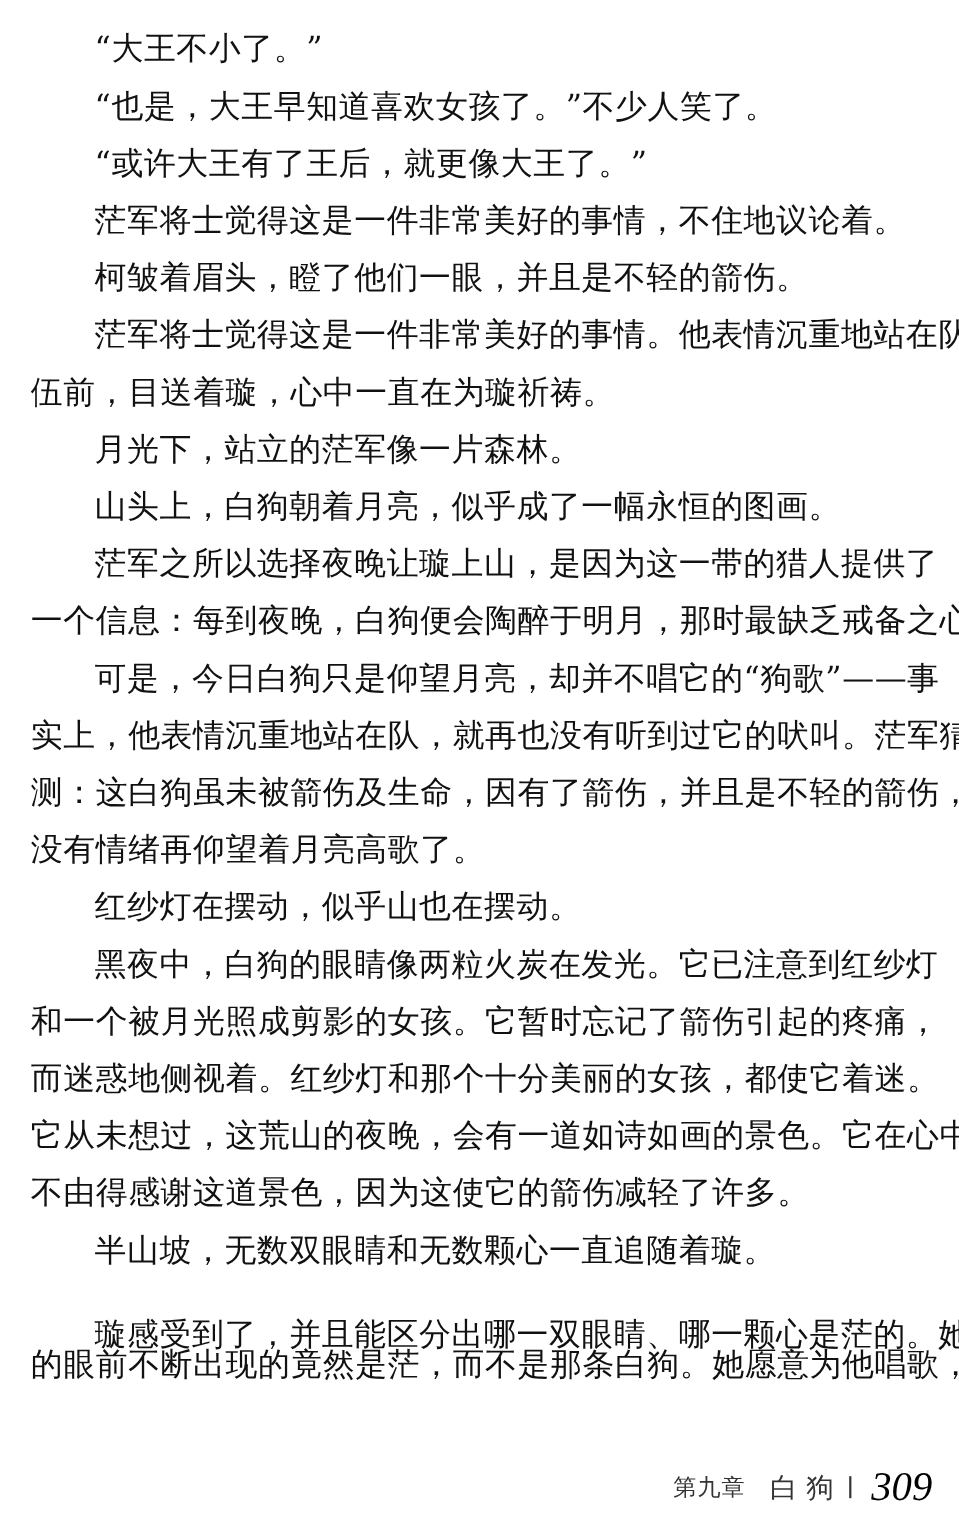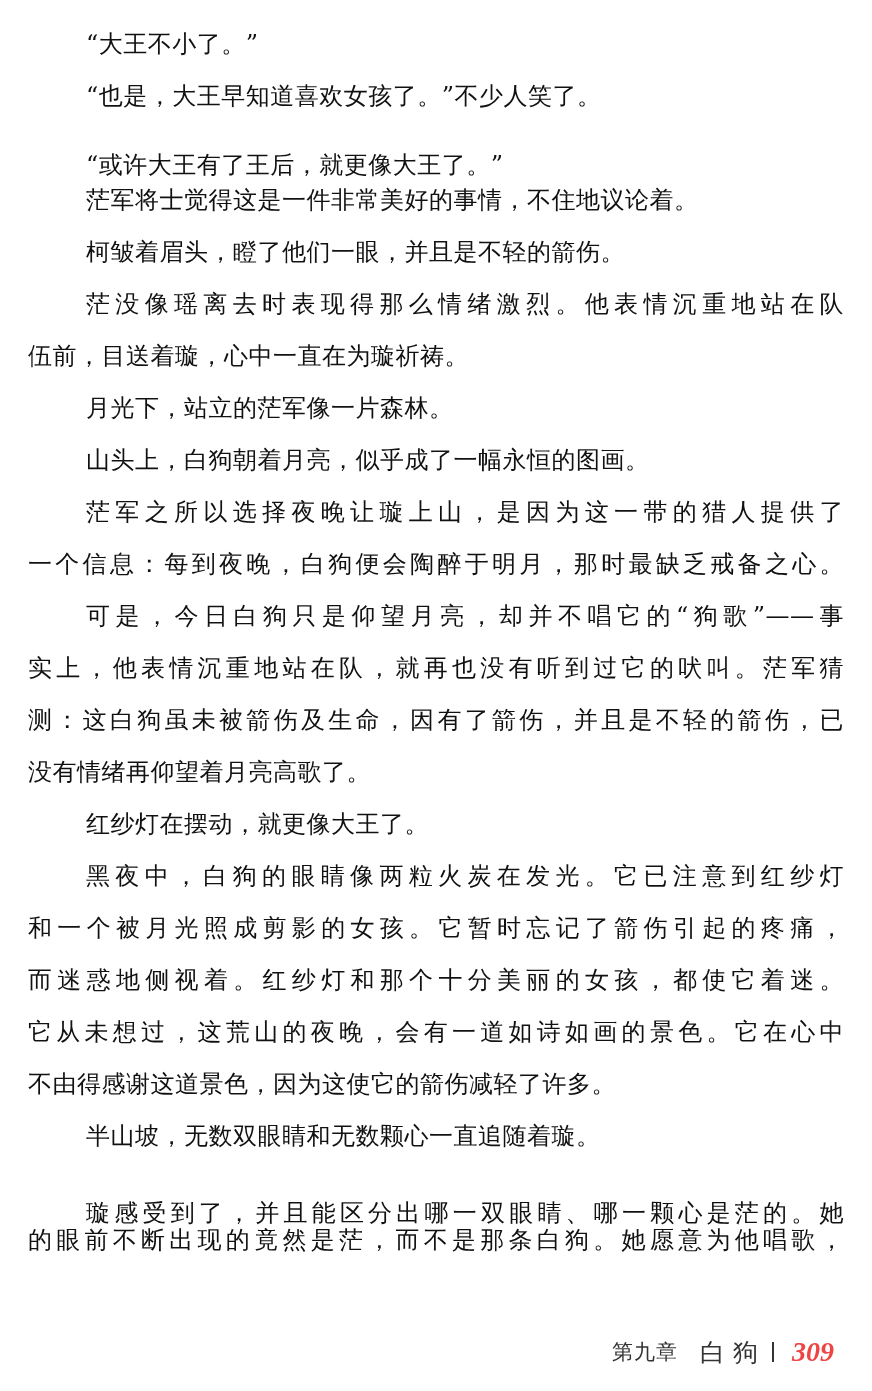--- a/index.html
+++ b/index.html
@@ -19,21 +19,21 @@
       position: absolute;
       left: 28px;
       top: 18px;
       width: 816px;
     }
     .line {
       position: absolute;
       left: 0;
       height: 52px;
       line-height: 52px;
-      font-size: 24px;
+      font-size: 29px;
       white-space: nowrap;
       letter-spacing: 0.5px;
     }
     .indent { left: 58px; }
     .justify {
       width: 816px;
       text-align: justify;
       text-align-last: justify;
     }
     .indent.justify { width: 758px; }
@@ -60,45 +60,44 @@
     .footer .sep {
       display: inline-block;
       width: 2px;
       height: 20px;
       background: #333333;
       margin: 0 18px 0 6px;
     }
     .footer .page-num {
       font-family: "Liberation Serif", "DejaVu Serif", serif;
       font-style: italic;
-      font-size: 28px;
-      color: #ef4444;
-      font-weight: bold;
+      font-size: 37px;
+      color: #000000;
     }
   </style>
 </head>
 <body>
 
 <div class="page-body">
   <div class="line indent" style="top:0px">“大王不小了。”</div>
   <div class="line indent" style="top:52px">“也是，大王早知道喜欢女孩了。”不少人笑了。</div>
-  <div class="line indent" style="top:121px">“或许大王有了王后，就更像大王了。”</div>
+  <div class="line indent" style="top:104px">“或许大王有了王后，就更像大王了。”</div>
   <div class="line indent" style="top:156px">茫军将士觉得这是一件非常美好的事情，不住地议论着。</div>
   <div class="line indent" style="top:208px">柯皱着眉头，瞪了他们一眼，并且是不轻的箭伤。</div>
-  <div class="line indent justify" style="top:260px">茫没像瑶离去时表现得那么情绪激烈。他表情沉重地站在队</div>
+  <div class="line indent justify" style="top:260px">茫军将士觉得这是一件非常美好的事情。他表情沉重地站在队</div>
   <div class="line" style="top:312px">伍前，目送着璇，心中一直在为璇祈祷。</div>
   <div class="line indent" style="top:364px">月光下，站立的茫军像一片森林。</div>
   <div class="line indent" style="top:416px">山头上，白狗朝着月亮，似乎成了一幅永恒的图画。</div>
   <div class="line indent justify" style="top:468px">茫军之所以选择夜晚让璇上山，是因为这一带的猎人提供了</div>
   <div class="line justify" style="top:520px">一个信息：每到夜晚，白狗便会陶醉于明月，那时最缺乏戒备之心。</div>
   <div class="line indent justify" style="top:572px">可是，今日白狗只是仰望月亮，却并不唱它的“狗歌”——事</div>
   <div class="line justify" style="top:624px">实上，他表情沉重地站在队，就再也没有听到过它的吠叫。茫军猜</div>
   <div class="line justify" style="top:676px">测：这白狗虽未被箭伤及生命，因有了箭伤，并且是不轻的箭伤，已</div>
   <div class="line" style="top:728px">没有情绪再仰望着月亮高歌了。</div>
-  <div class="line indent" style="top:780px">红纱灯在摆动，就更像大王了。</div>
+  <div class="line indent" style="top:780px">红纱灯在摆动，似乎山也在摆动。</div>
   <div class="line indent justify" style="top:832px">黑夜中，白狗的眼睛像两粒火炭在发光。它已注意到红纱灯</div>
   <div class="line justify" style="top:884px">和一个被月光照成剪影的女孩。它暂时忘记了箭伤引起的疼痛，</div>
   <div class="line justify" style="top:936px">而迷惑地侧视着。红纱灯和那个十分美丽的女孩，都使它着迷。</div>
   <div class="line justify" style="top:988px">它从未想过，这荒山的夜晚，会有一道如诗如画的景色。它在心中</div>
   <div class="line" style="top:1040px">不由得感谢这道景色，因为这使它的箭伤减轻了许多。</div>
   <div class="line indent" style="top:1092px">半山坡，无数双眼睛和无数颗心一直追随着璇。</div>
   <div class="line indent justify" style="top:1169px">璇感受到了，并且能区分出哪一双眼睛、哪一颗心是茫的。她</div>
   <div class="line justify" style="top:1196px">的眼前不断出现的竟然是茫，而不是那条白狗。她愿意为他唱歌，</div>
 </div>
 

